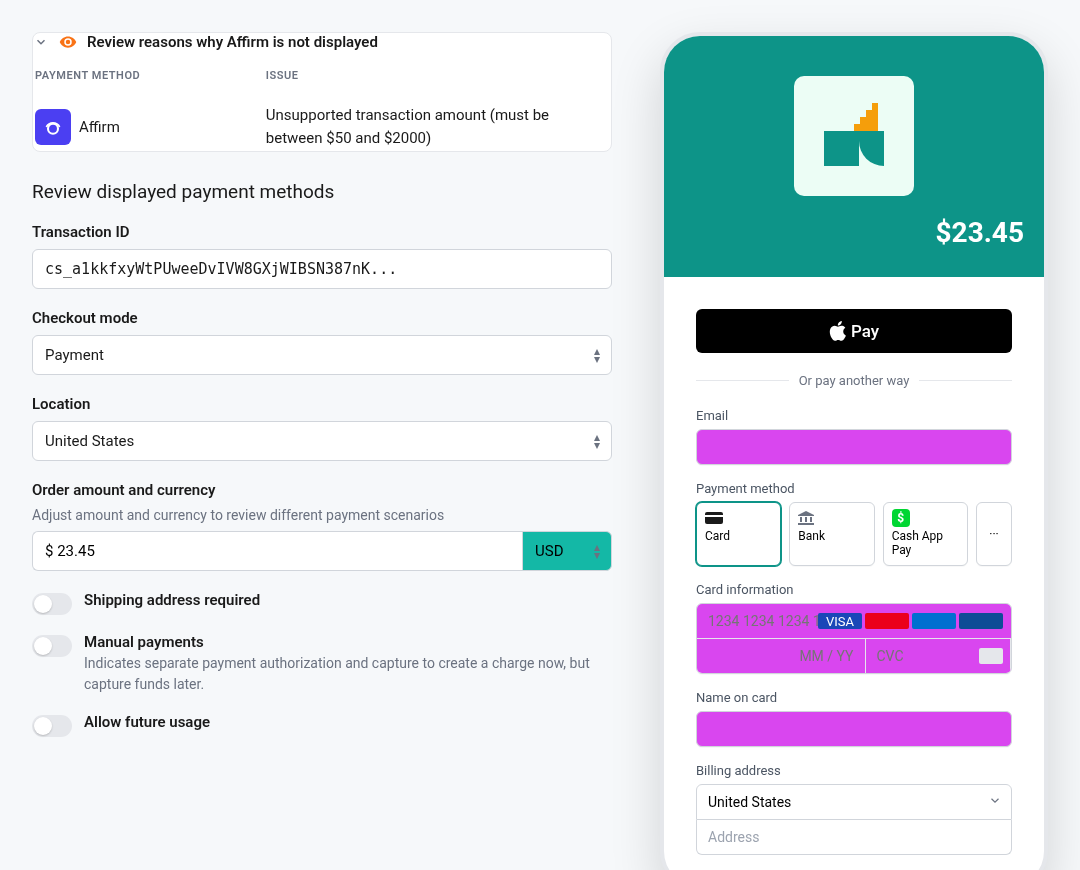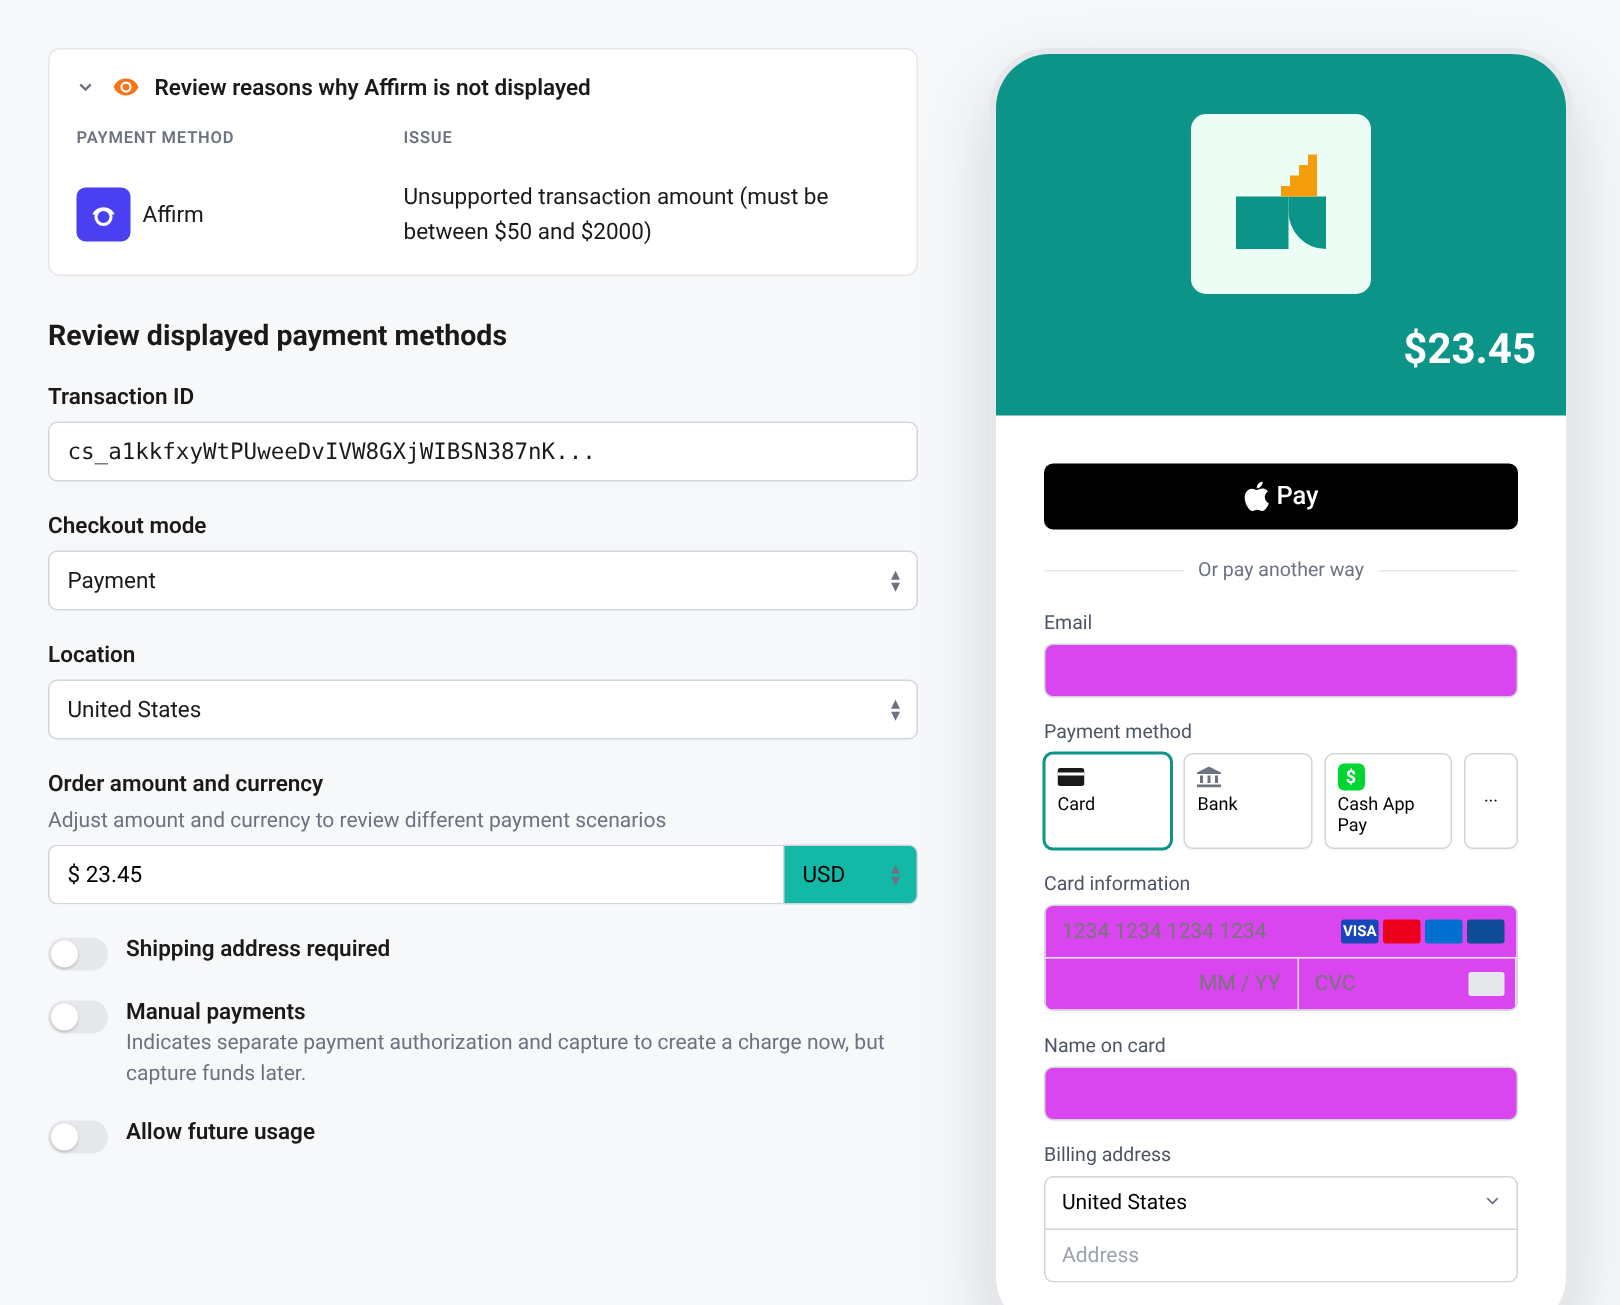--- a/index.html
+++ b/index.html
@@ -1,32 +1,32 @@
 <!DOCTYPE html>
 <html><head>
 <meta charset="utf-8">
 <style>
 *{box-sizing:border-box;margin:0;padding:0;font-family:-apple-system,BlinkMacSystemFont,"Segoe UI",Roboto,sans-serif}
 body{background:#f6f8fa;padding:0}
 .container{display:flex;gap:48px;padding:32px;max-width:1080px}
 .left{flex:1;min-width:0}
 .right{width:388px;flex-shrink:0}
-.alert-box{background:#fff;border:1px solid #e5e7eb;border-radius:8px;padding:16px;margin-bottom:28px}
+.alert-box{background:#fff;border:1px solid #e5e7eb;border-radius:8px;padding:0;margin-bottom:28px}
 .alert-header{display:flex;align-items:center;gap:10px;margin-bottom:16px}
 .alert-title{font-size:15px;font-weight:600;color:#1a1a1a}
 .chevron-down{width:16px;height:16px;display:inline-flex;align-items:center;justify-content:center;color:#6b7280}
 .eye-icon{width:18px;height:18px;color:#f97316}
 .alert-table{width:100%}
 .alert-table th{text-align:left;font-size:11px;font-weight:600;letter-spacing:0.05em;color:#6b7280;padding-bottom:12px;text-transform:uppercase}
 .alert-table td{vertical-align:middle;padding-top:8px}
 .pm-cell{display:flex;align-items:center;gap:8px}
 .affirm-badge{width:36px;height:36px;background:#4b3ff2;border-radius:6px;display:flex;align-items:center;justify-content:center;color:#fff;font-weight:700}
 .pm-name{font-size:15px;color:#1a1a1a}
 .issue-text{font-size:15px;color:#1a1a1a;line-height:1.5}
-.section-heading{font-size:19px;font-weight:700;color:#1a1a1a;margin-bottom:20px}
+.section-heading{font-size:19px;font-weight:400;color:#1a1a1a;margin-bottom:20px}
 .field{margin-bottom:20px}
 .field-label{font-size:15px;font-weight:600;color:#1a1a1a;margin-bottom:8px;display:block}
 .field-help{font-size:14px;color:#6b7280;margin-top:2px;margin-bottom:8px}
 .input-text{width:100%;padding:10px 12px;border:1px solid #d1d5db;border-radius:6px;font-size:15px;font-family:ui-monospace,monospace;background:#fff;color:#1a1a1a}
 .select-wrap{position:relative}
 .select{width:100%;padding:10px 12px;border:1px solid #d1d5db;border-radius:6px;font-size:15px;background:#fff;appearance:none;color:#1a1a1a}
 .select-arrows{position:absolute;right:12px;top:50%;transform:translateY(-50%);color:#6b7280;pointer-events:none;font-size:12px;line-height:0.7}
 .amount-row{display:flex;gap:0}
 .amount-input{flex:1;padding:10px 12px;border:1px solid #d1d5db;border-radius:6px 0 0 6px;font-size:15px;background:#fff;border-right:none}
 .amount-currency{width:90px;padding:10px 12px;border:1px solid #d1d5db;border-radius:0 6px 6px 0;font-size:15px;background:#14b8a6;appearance:none;text-align:left}
@@ -53,21 +53,21 @@
 .pm-option{flex:1;border:1px solid #d1d5db;border-radius:6px;padding:8px 8px;font-size:12px;text-align:left;background:#fff;box-shadow:0 1px 1px rgba(0,0,0,0.03)}
 .pm-option.selected{border:1.5px solid #0d9488;box-shadow:0 0 0 1px #0d9488}
 .pm-option.more{flex:0 0 36px;text-align:center;display:flex;align-items:center;justify-content:center}
 .pm-ico{height:14px;margin-bottom:4px;display:flex;align-items:center}
 .ph-input-group{border:1px solid #d1d5db;border-radius:6px;overflow:hidden;box-shadow:0 1px 1px rgba(0,0,0,0.03)}
 .ph-input-group input{border:none;border-radius:0;box-shadow:none}
 .ph-input-group .row2{display:flex;border-top:1px solid #e5e7eb}
 .ph-input-group .row2 input:first-child{border-right:1px solid #e5e7eb}
 .card-row1{position:relative}
 .card-brands{position:absolute;right:8px;top:50%;transform:translateY(-50%);display:flex;gap:3px}
-.brand{width:25px;height:16px;border-radius:2px;font-size:10px;color:#fff;display:flex;align-items:center;justify-content:center;font-weight:700}
+.brand{width:44px;height:16px;border-radius:2px;font-size:13px;color:#fff;display:flex;align-items:center;justify-content:center;font-weight:400}
 .cvc-wrap{position:relative;flex:1}
 .cvc-ico{position:absolute;right:8px;top:50%;transform:translateY(-50%);width:24px;height:16px;background:#e5e7eb;border-radius:2px}
 .ph-select{position:relative}
 .ph-select select{width:100%;padding:9px 11px;border:1px solid #d1d5db;border-radius:6px 6px 0 0;font-size:14px;background:#fff;appearance:none}
 .ph-chev{position:absolute;right:10px;top:50%;transform:translateY(-50%);color:#6b7280}
 .addr2{border:1px solid #d1d5db;border-top:none;border-radius:0 0 6px 6px;padding:9px 11px;font-size:14px;color:#9ca3af;background:#fff}
 .apple-svg{height:20px}
 .cashapp{width:18px;height:18px;background:#00d632;border-radius:4px;color:#fff;font-size:12px;font-weight:700;display:flex;align-items:center;justify-content:center}
 </style>
 </head>

